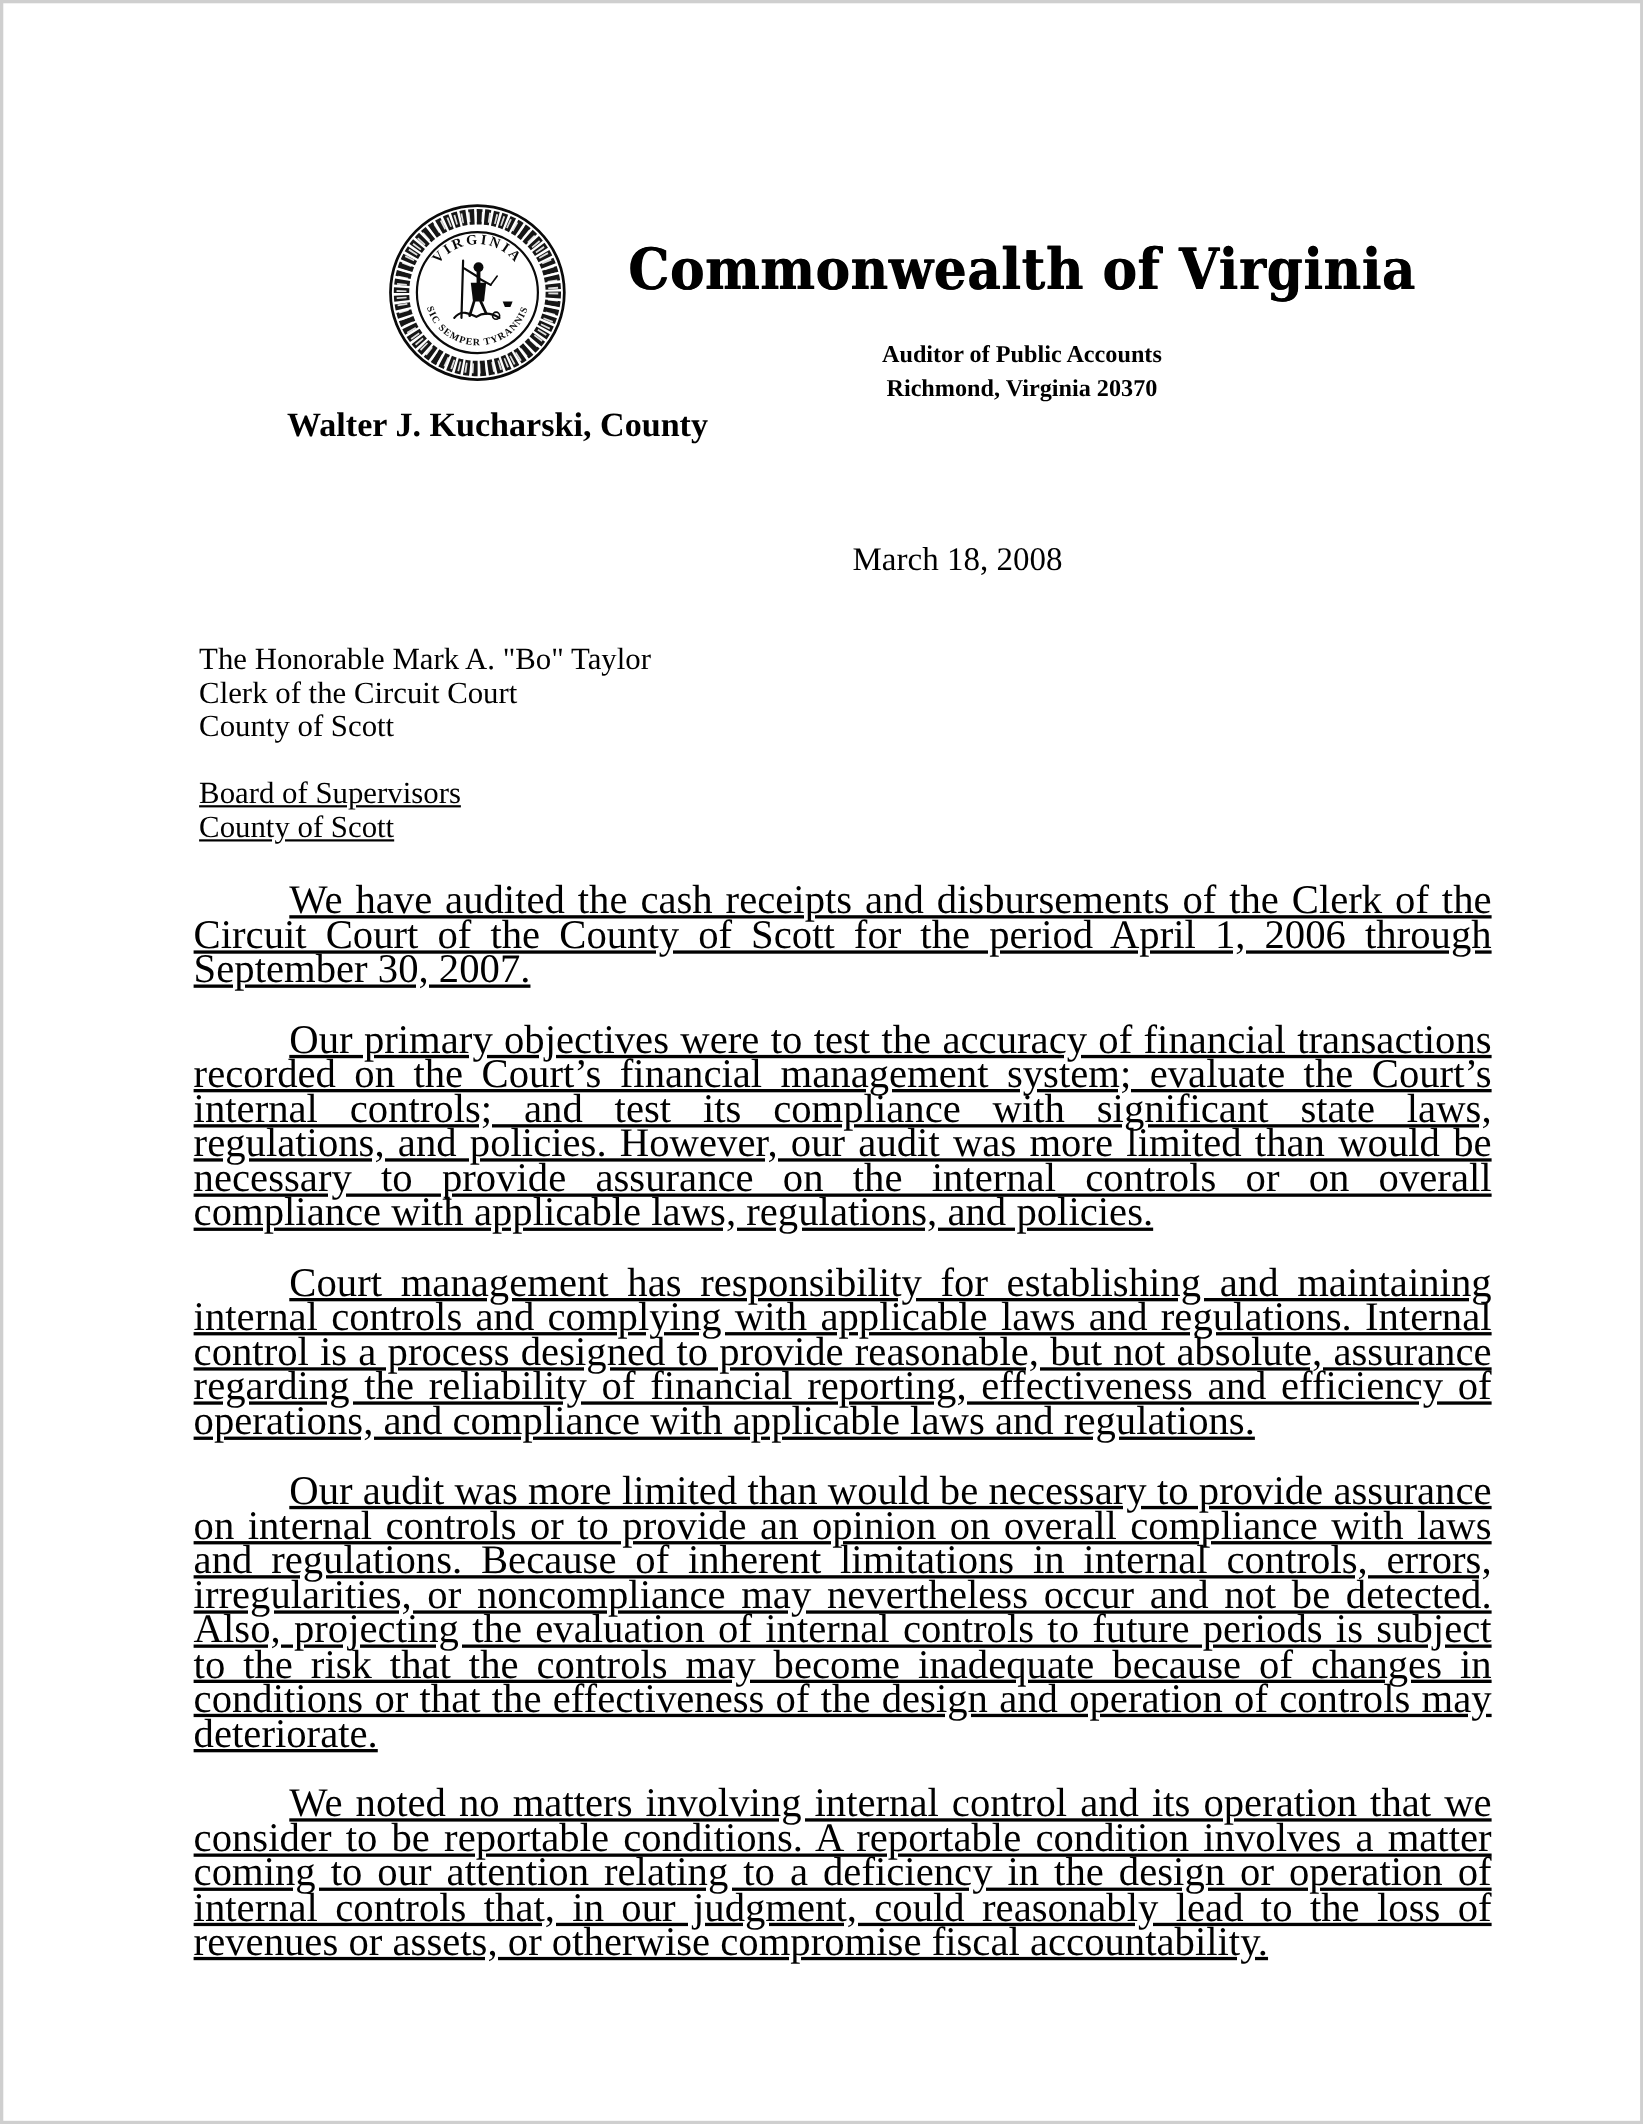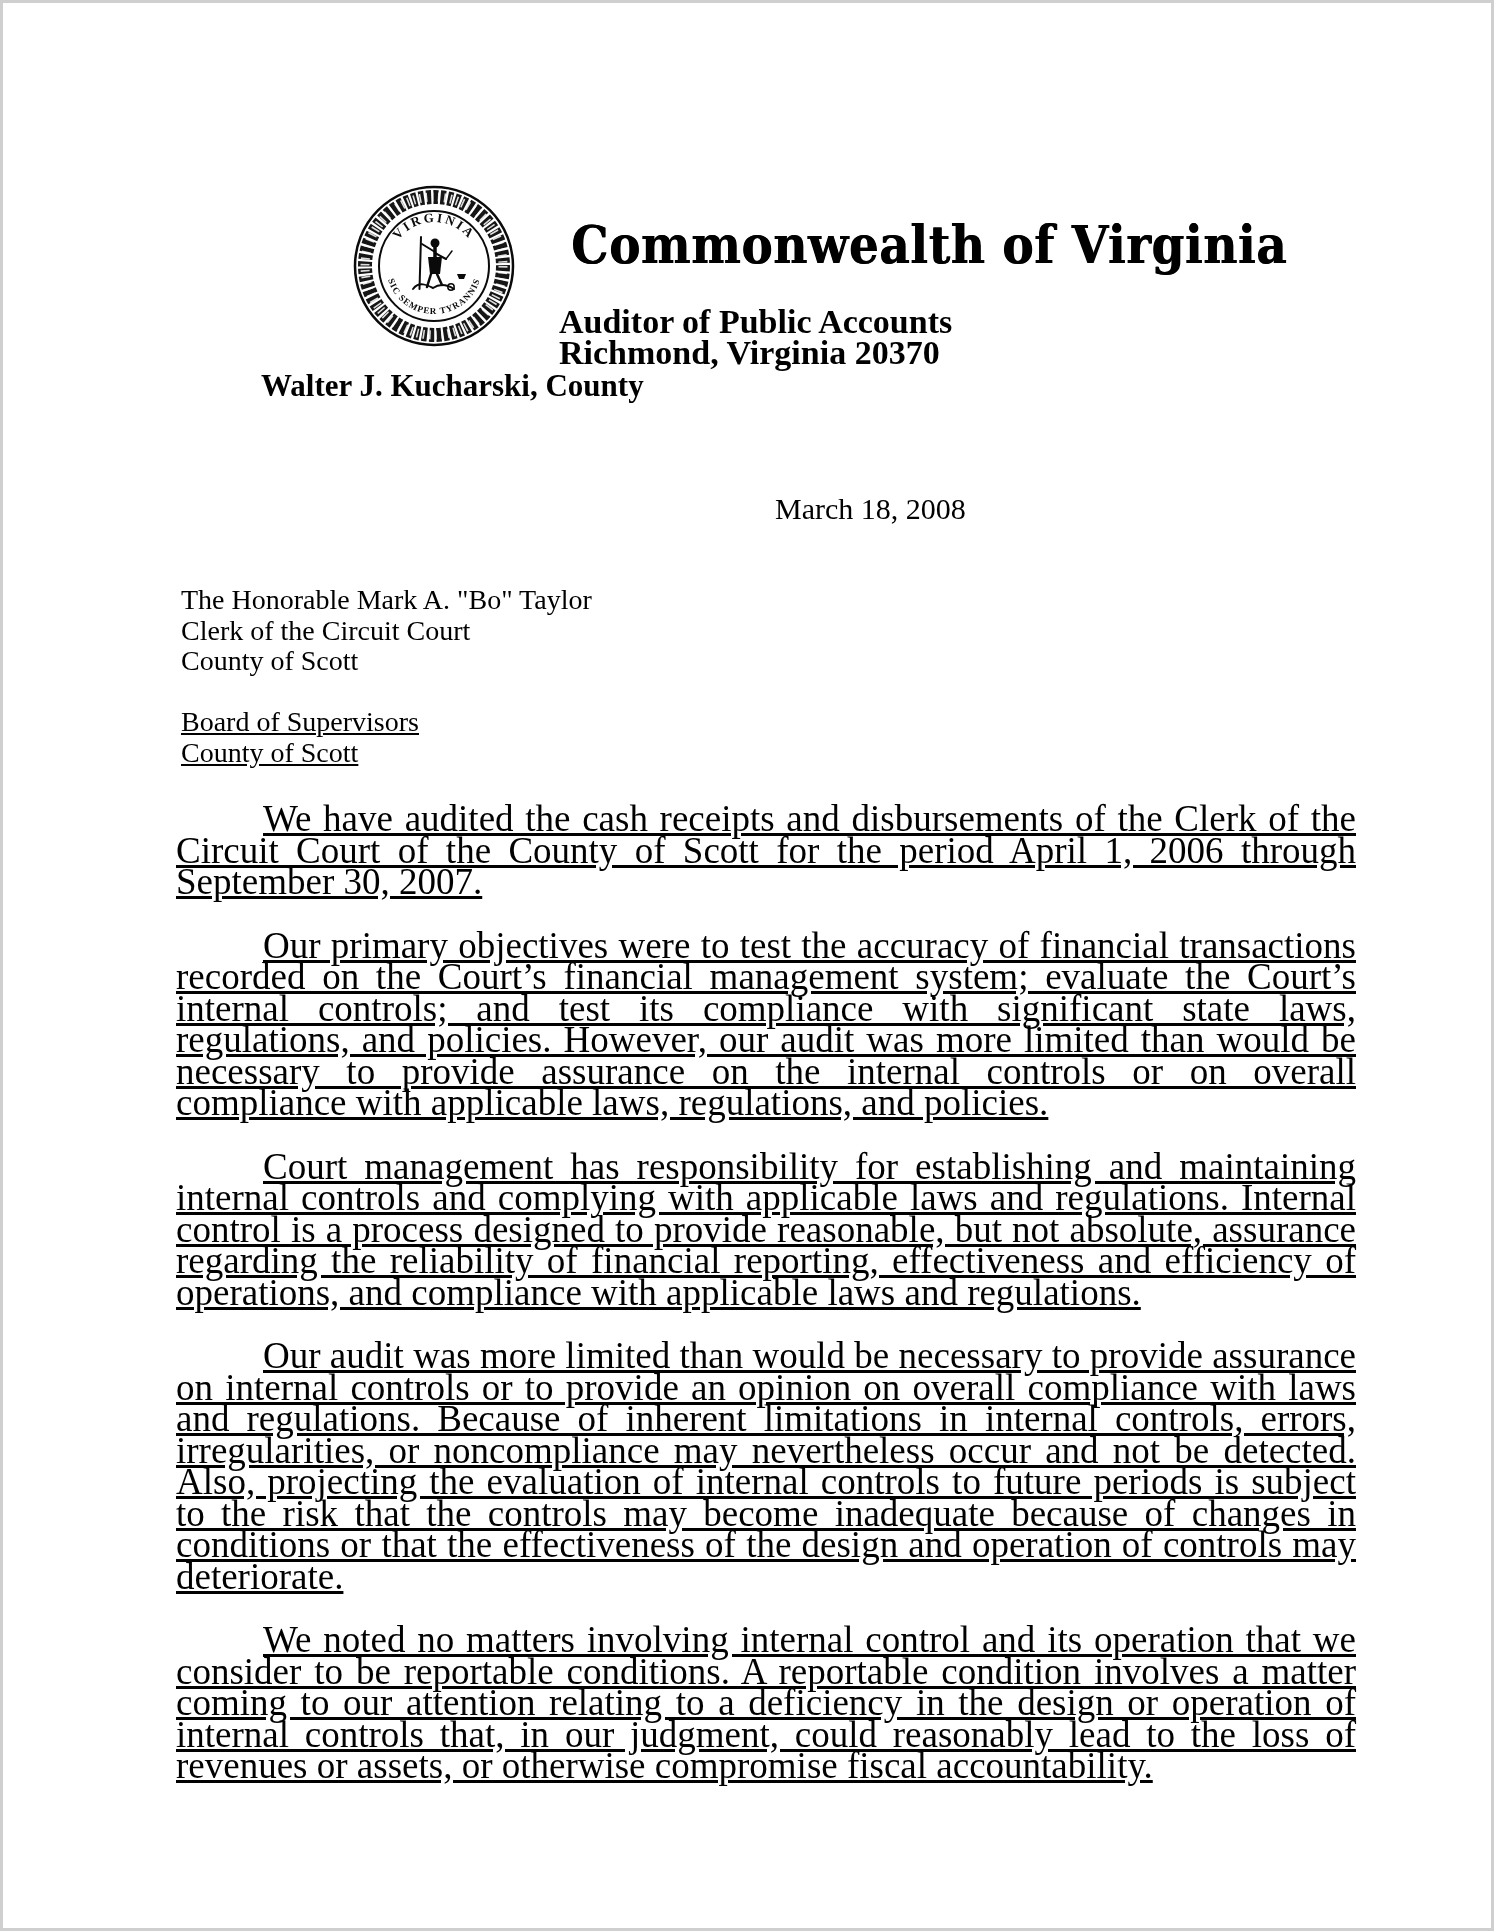--- a/index.html
+++ b/index.html
@@ -50,22 +50,23 @@
     transform: scaleY(1.10);
     transform-origin: top center;
     white-space: nowrap;
   }
 
   .agency-block {
     position: absolute;
     left: 556px;
     top: 303px;
     width: 740px;
+    text-align: center;
     font-weight: bold;
-    font-size: 34px;
+    font-size: 22px;
     line-height: 31px;
     white-space: nowrap;
   }
 
   .auditor-name {
     position: absolute;
     left: 258px;
     top: 365px;
     font-weight: bold;
     font-size: 31px;

